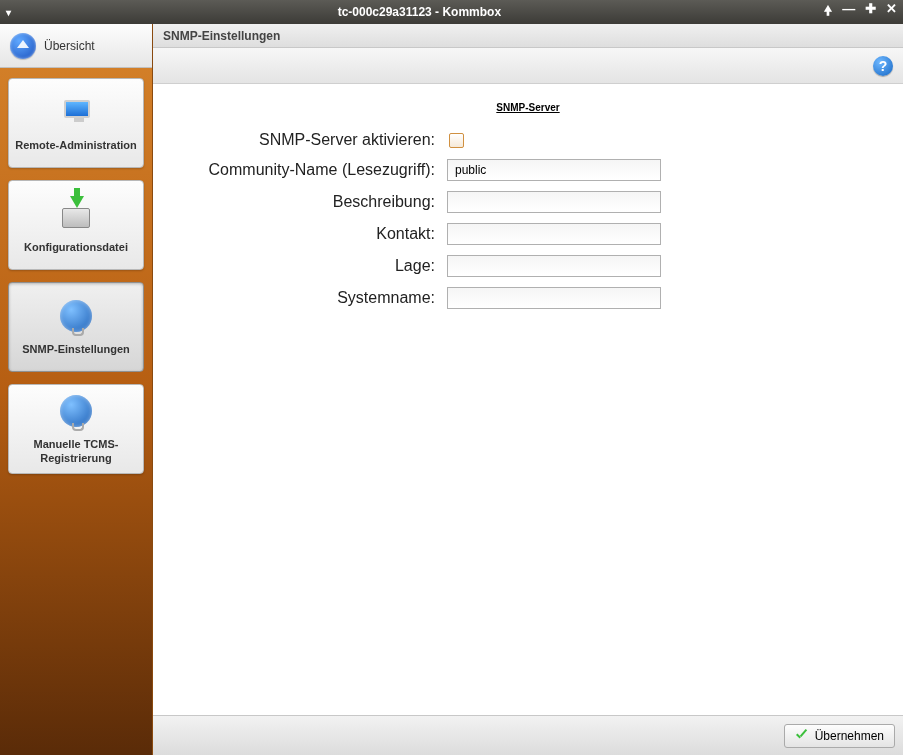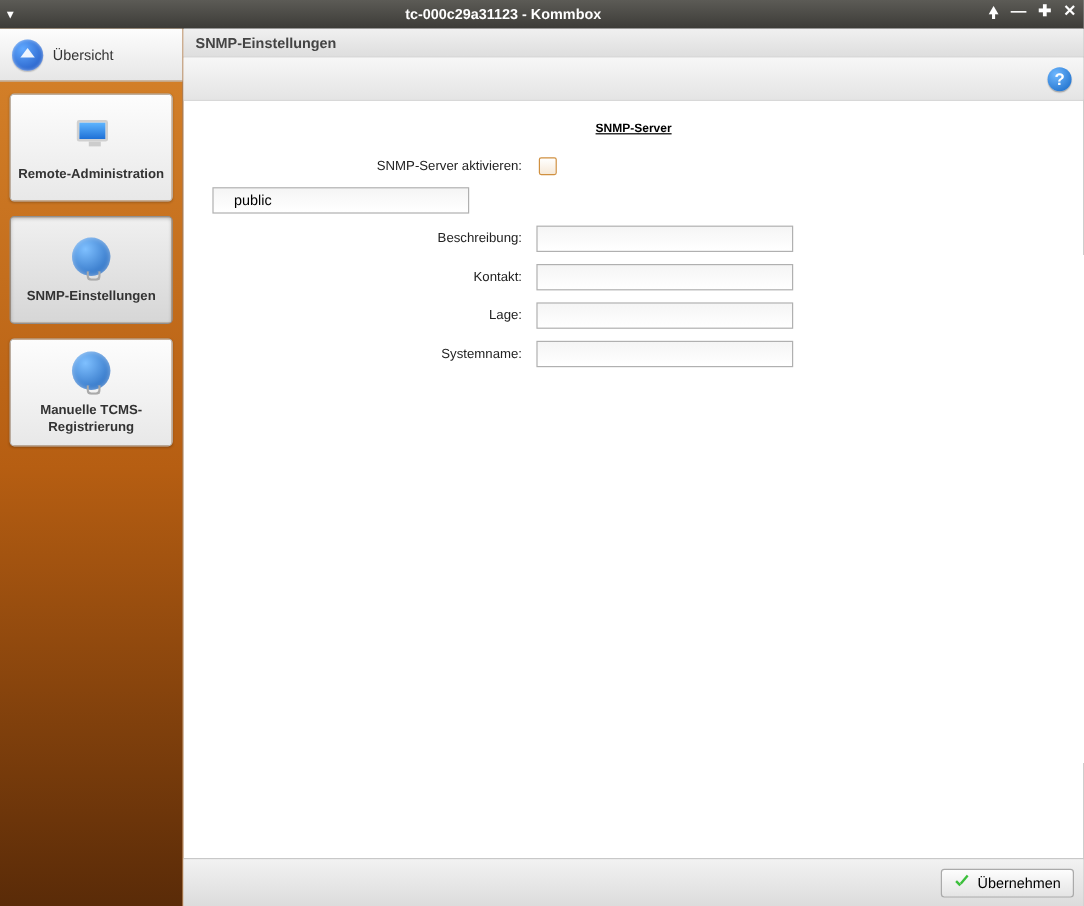--- a/index.html
+++ b/index.html
@@ -185,29 +185,29 @@
   }
   .form-row {
     display: flex;
     align-items: center;
     margin-bottom: 10px;
   }
   .form-row label {
     width: 270px;
     text-align: right;
     padding-right: 12px;
-    font-size: 11px;
+    font-size: 16px;
     color: #222;
   }
   .form-row input[type="text"] {
     width: 214px;
     height: 22px;
     border: 1px solid #b0b0b0;
     background: linear-gradient(to bottom,#f5f5f5,#fff);
-    padding: 0 17px;
+    padding: 0 7px;
     font-size: 12px;
   }
   .chk {
     width: 15px; height: 15px;
     border: 1px solid #d09040;
     background: linear-gradient(#fff,#f6e9d8);
     border-radius: 2px;
     display:inline-block;
     margin-left:2px;
   }
@@ -269,20 +269,27 @@
     </div>
     <div class="nav-buttons">
 
       <div class="nav-btn">
         <div class="icon-box">
             <div class="monitor"></div>
           </div>
         <div class="label">Remote-Administration</div>
       </div>
 
+      <div class="nav-btn">
+        <div class="icon-box">
+          <div class="arrow-dl"></div>
+            <div class="disk"></div>
+        </div>
+        <div class="label">Konfigurationsdatei</div>
+      </div>
 
       <div class="nav-btn active">
         <div class="icon-box">
             <div class="globe"></div>
           </div>
         <div class="label">SNMP-Einstellungen</div>
       </div>
 
 
       <div class="nav-btn">
@@ -305,20 +312,21 @@
 
     <div class="content">
       <div class="form-section-title">SNMP-Server</div>
 
       <div class="form-row">
         <label>SNMP-Server aktivieren:</label>
         <span class="chk"></span>
       </div>
 
       <div class="form-row">
+        <label>Community-Name (Lesezugriff):</label>
         <input type="text" value="public" style="">
       </div>
 
       <div class="form-row">
         <label>Beschreibung:</label>
         <input type="text" value="" style="">
       </div>
 
       <div class="form-row">
         <label>Kontakt:</label>

